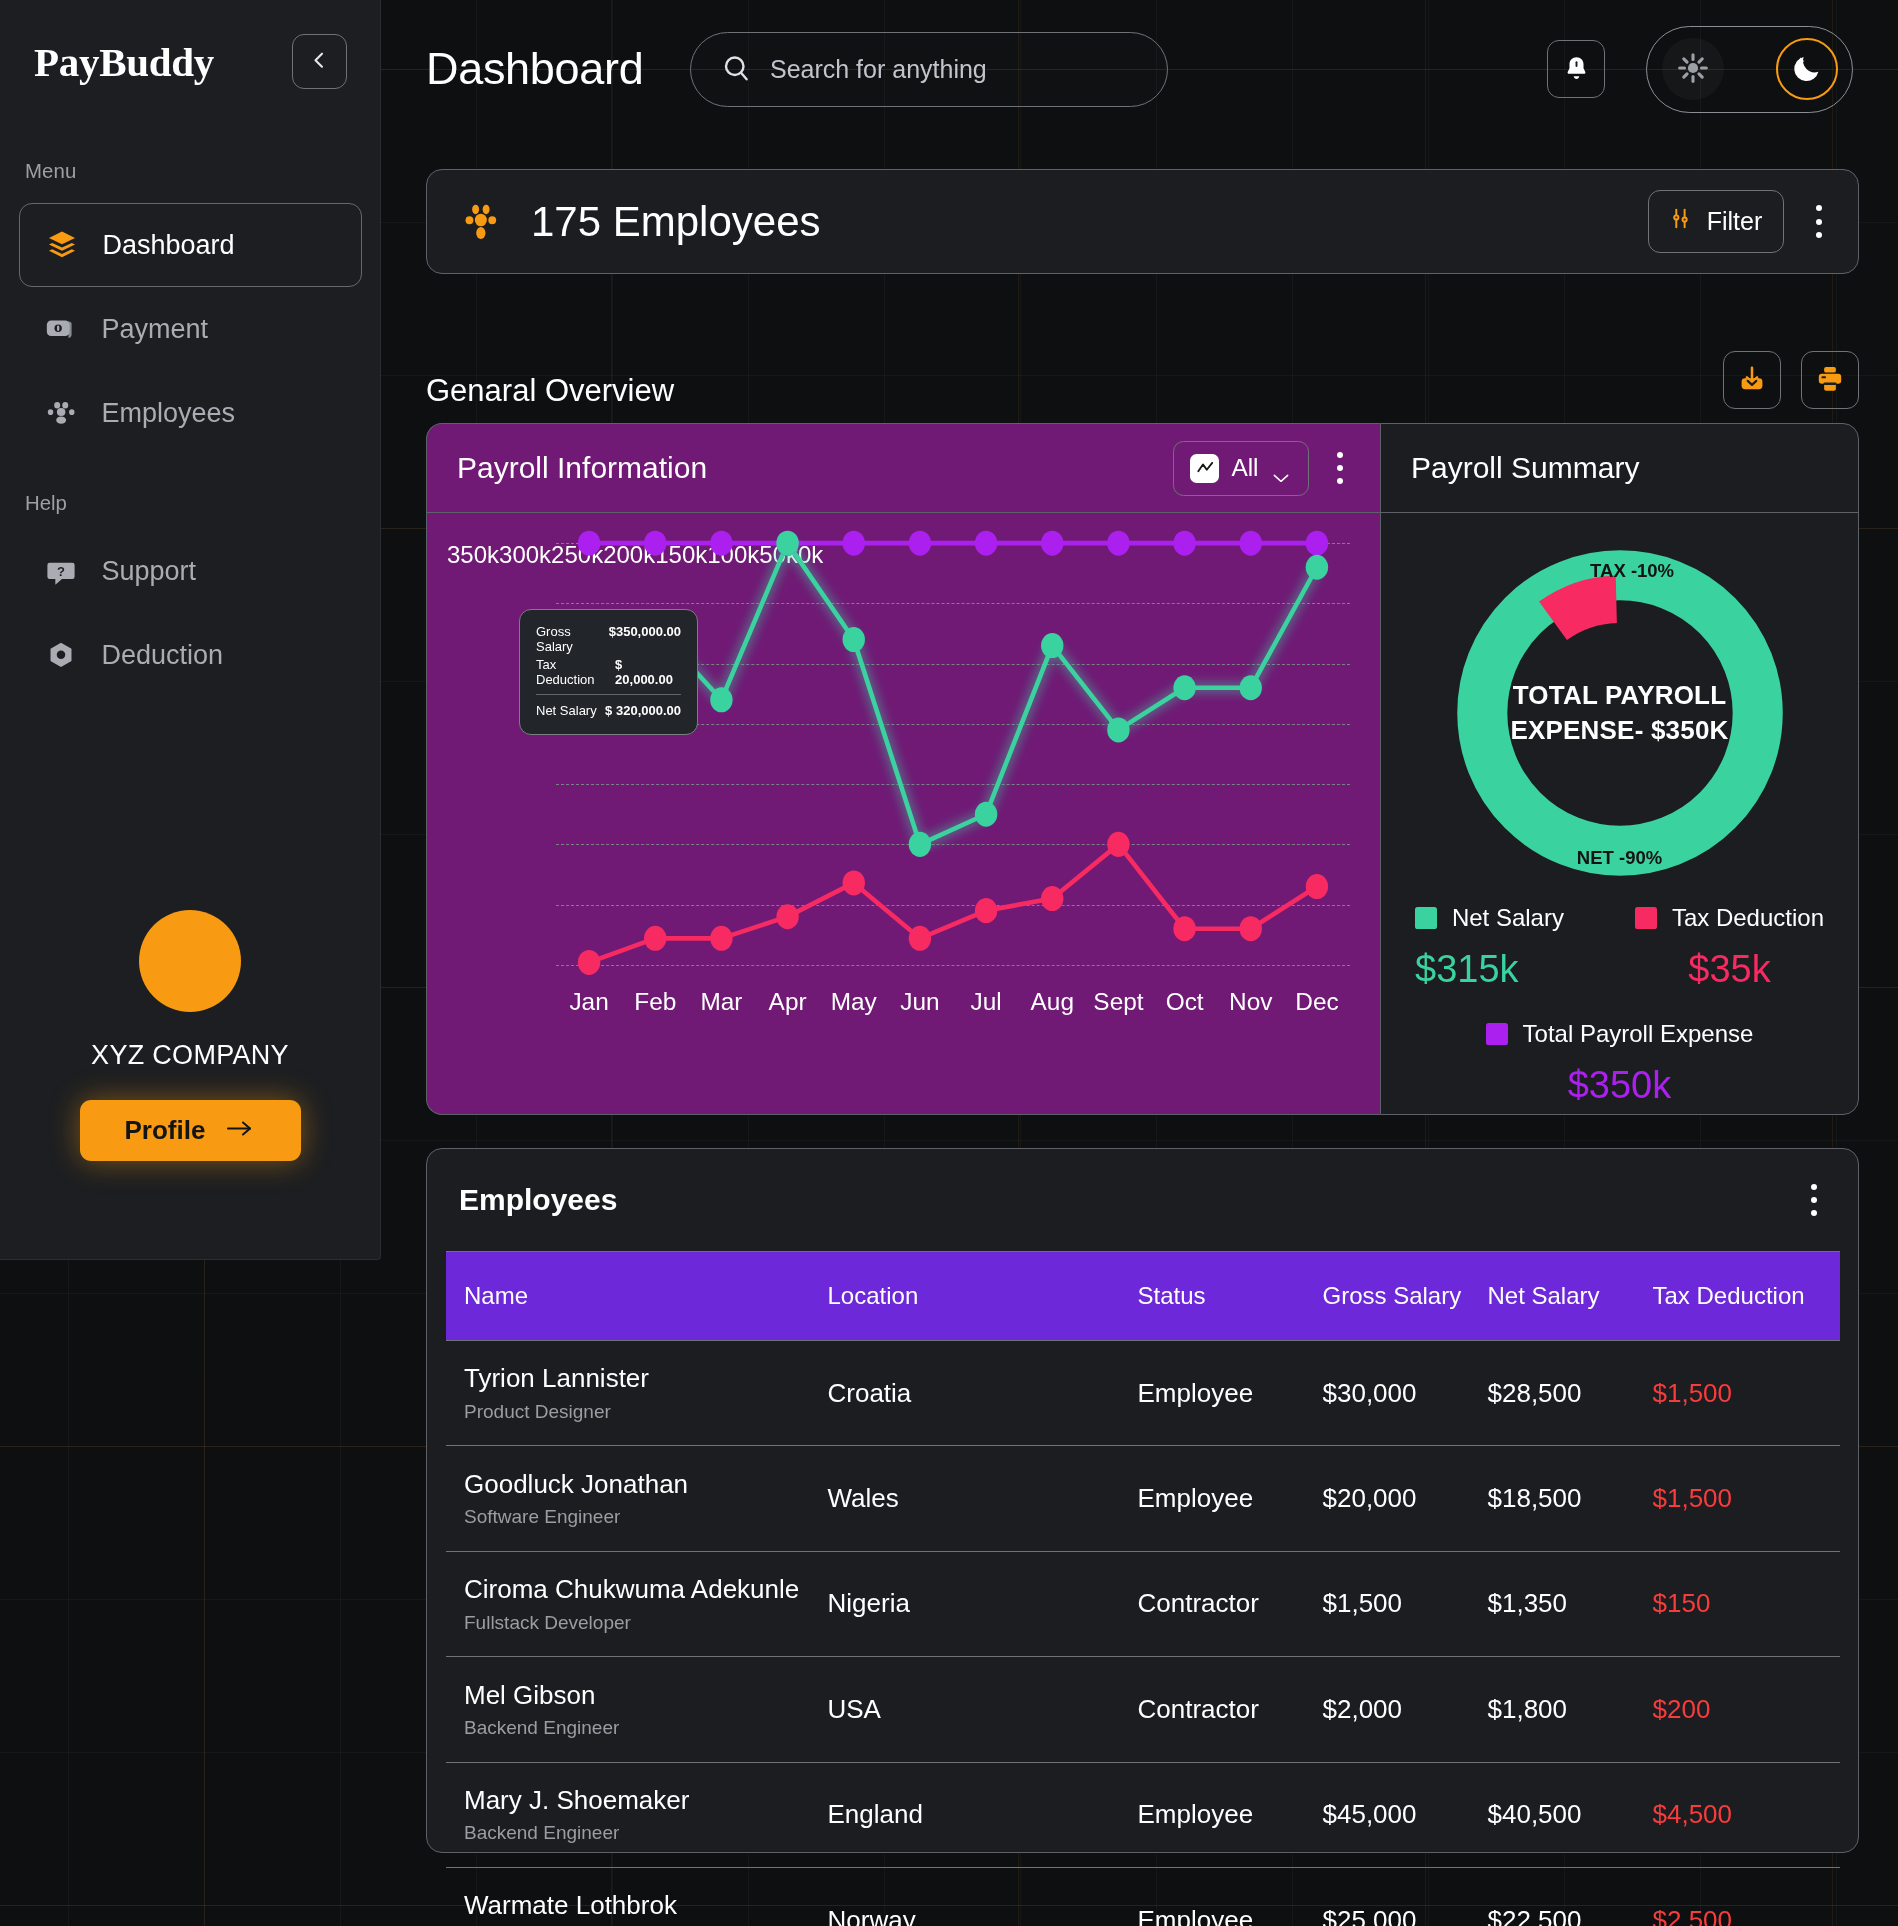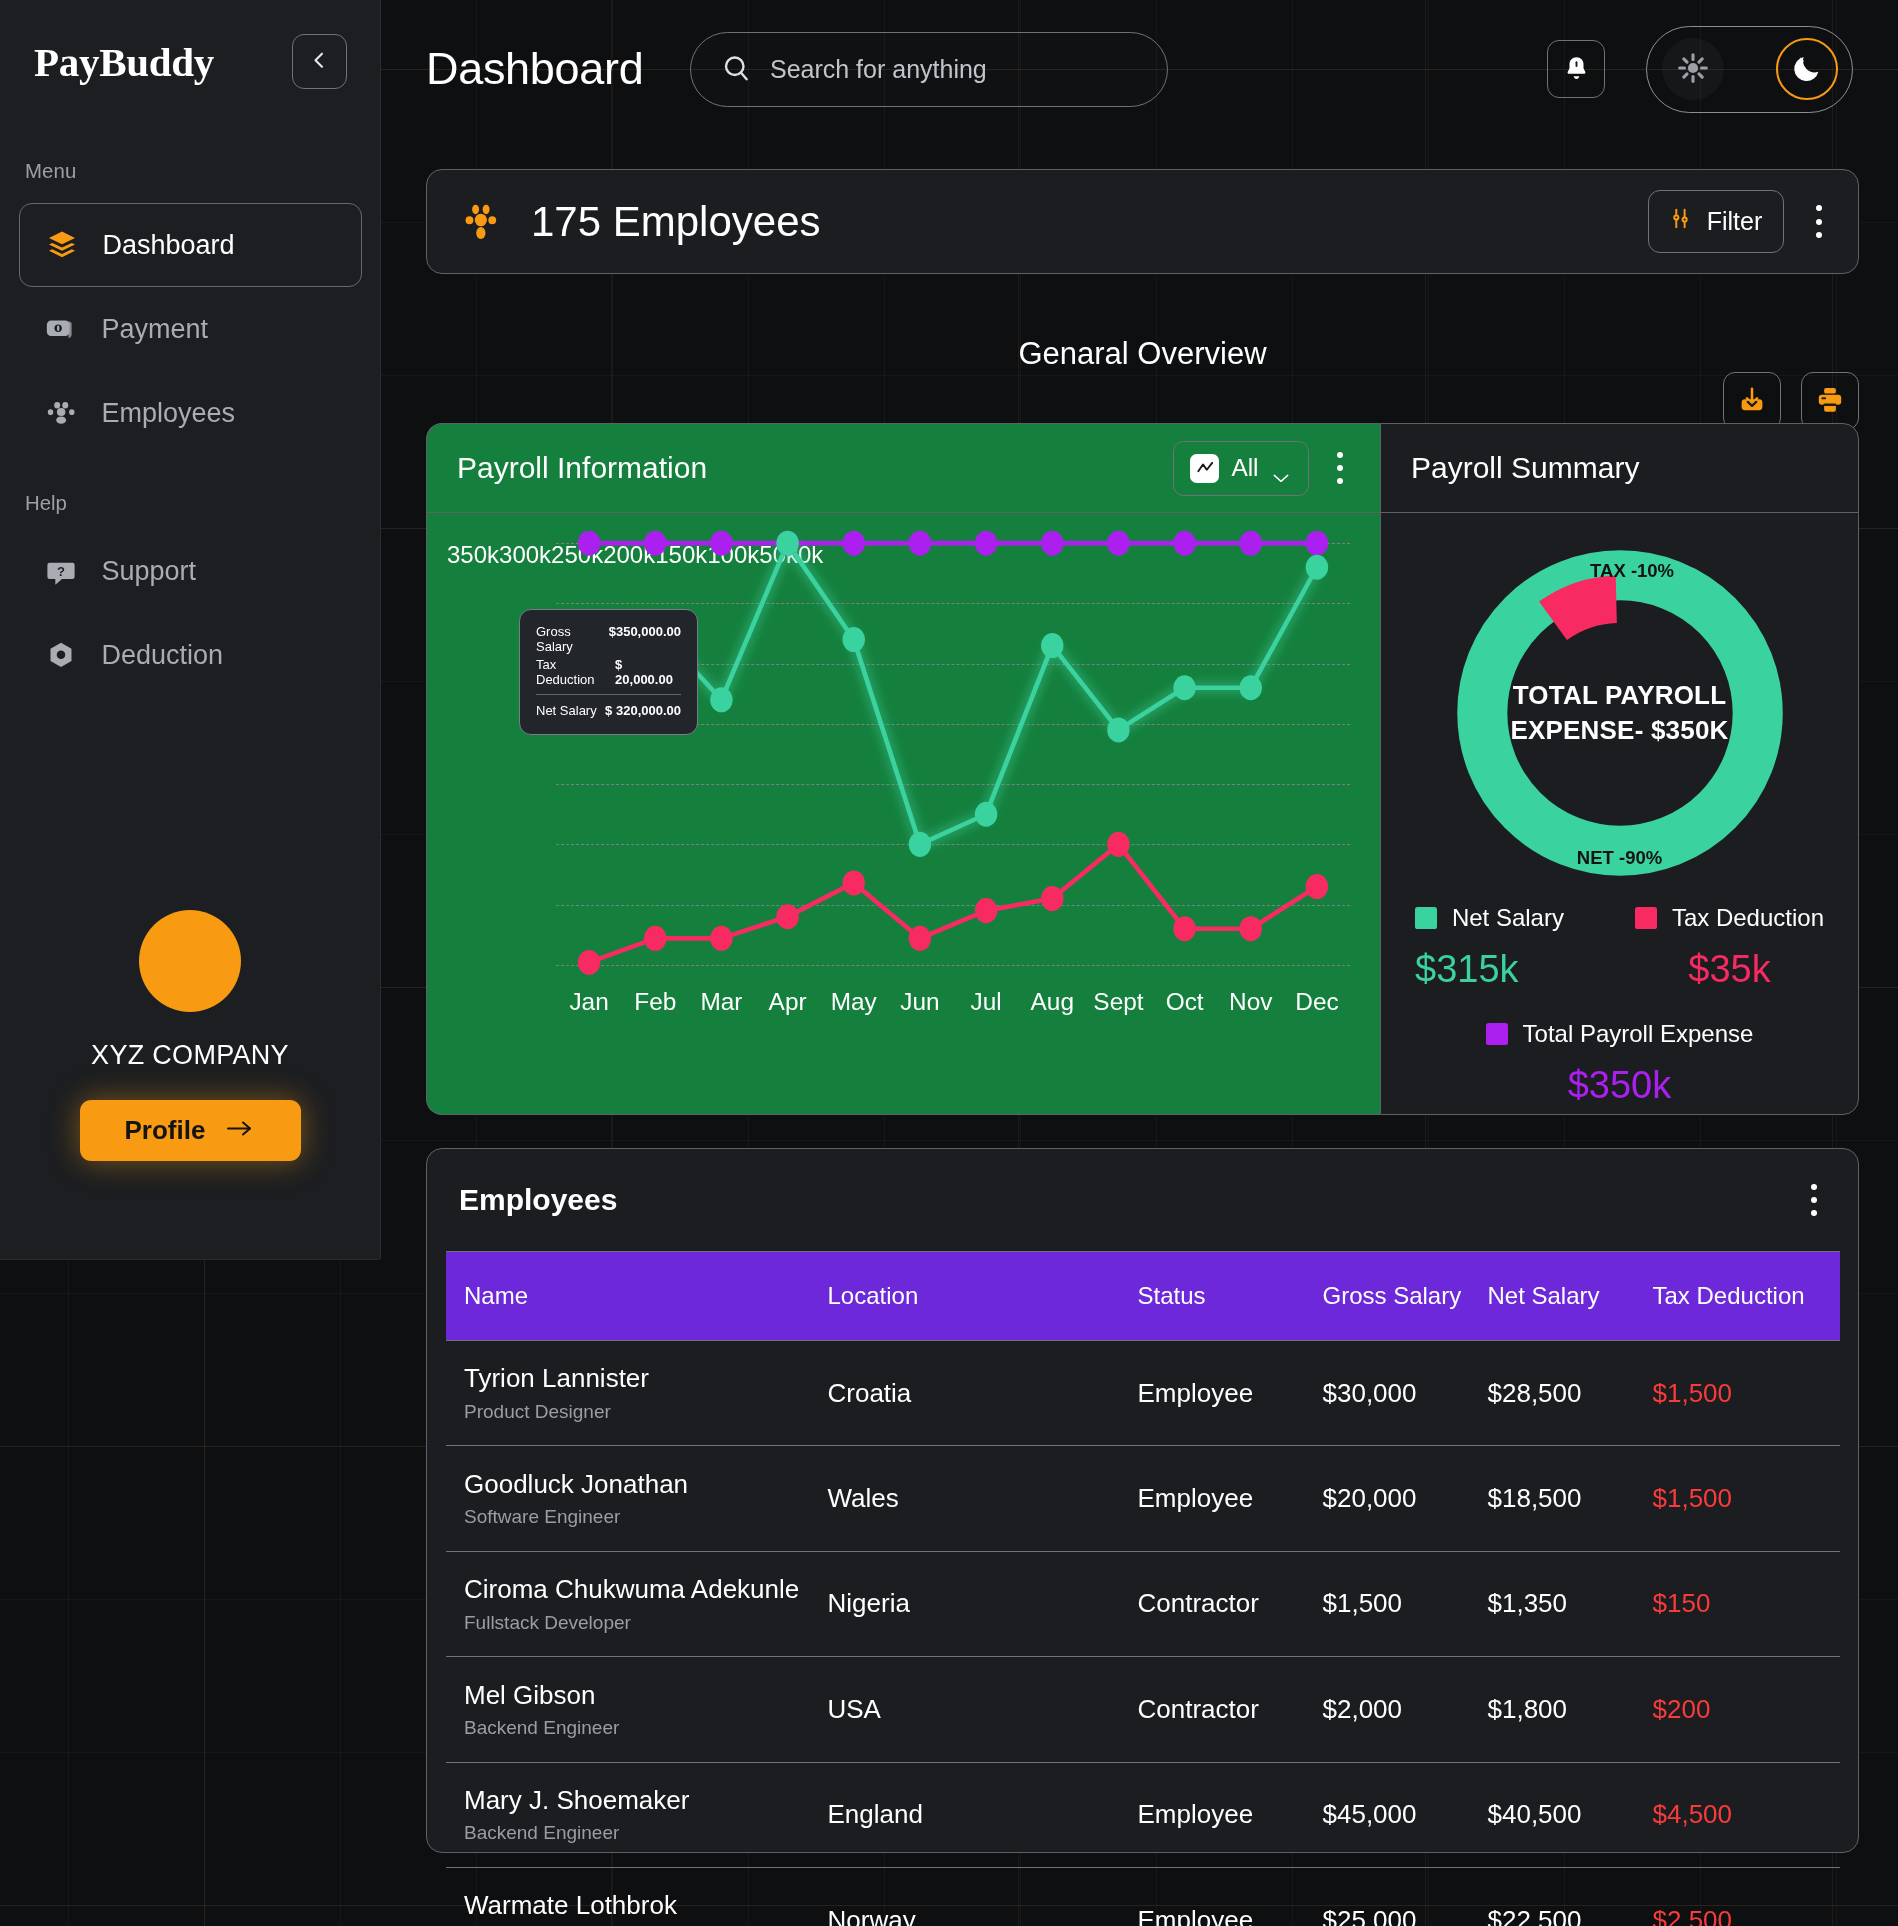--- a/index.html
+++ b/index.html
@@ -185,39 +185,39 @@
   .kebab {
     margin-left: 28px;
     width: 14.5px; display: flex; flex-direction: column; gap: 7.3px;
     align-items: center; cursor: pointer;
   }
   .kebab i { width: 6px; height: 6px; border-radius: 50%; background: #ffffff; display:block; }
 
   
   .overview-row {
     position: absolute; left: 45px; top: 198px; width: 1433px; height: 73px;
-    display: flex; align-items: center; flex-direction: column;
+    display: flex; align-items: flex-end;
   }
   .overview-title { color: #ffffff; font-size: 31px; }
   .ov-actions { margin-left: auto; display: flex; gap: 20px; }
   .icon-sq {
     width: 58px; height: 58px;
     border: 1px solid #6f7378; border-radius: 12px;
     display: flex; align-items: center; justify-content: center;
     cursor: pointer; background: transparent;
   }
   .icon-sq svg { width: 32px; height: 32px; }
   .panel-wrap {
     position: absolute; left: 45px; top: 285px;
     width: 1433px; height: 692px;
     display: flex;
   }
   .payroll-card {
     flex: 0 0 954px;
-    background: #15803d;
+    background: #701a75;
     border: 1px solid #5e6268;
     border-right: none;
     border-radius: 16px 0 0 16px;
     position: relative;
   }
   .summary-card {
     flex: 1;
     background: #1b1d20;
     border: 1px solid #5e6268;
     border-radius: 0 16px 16px 0;

